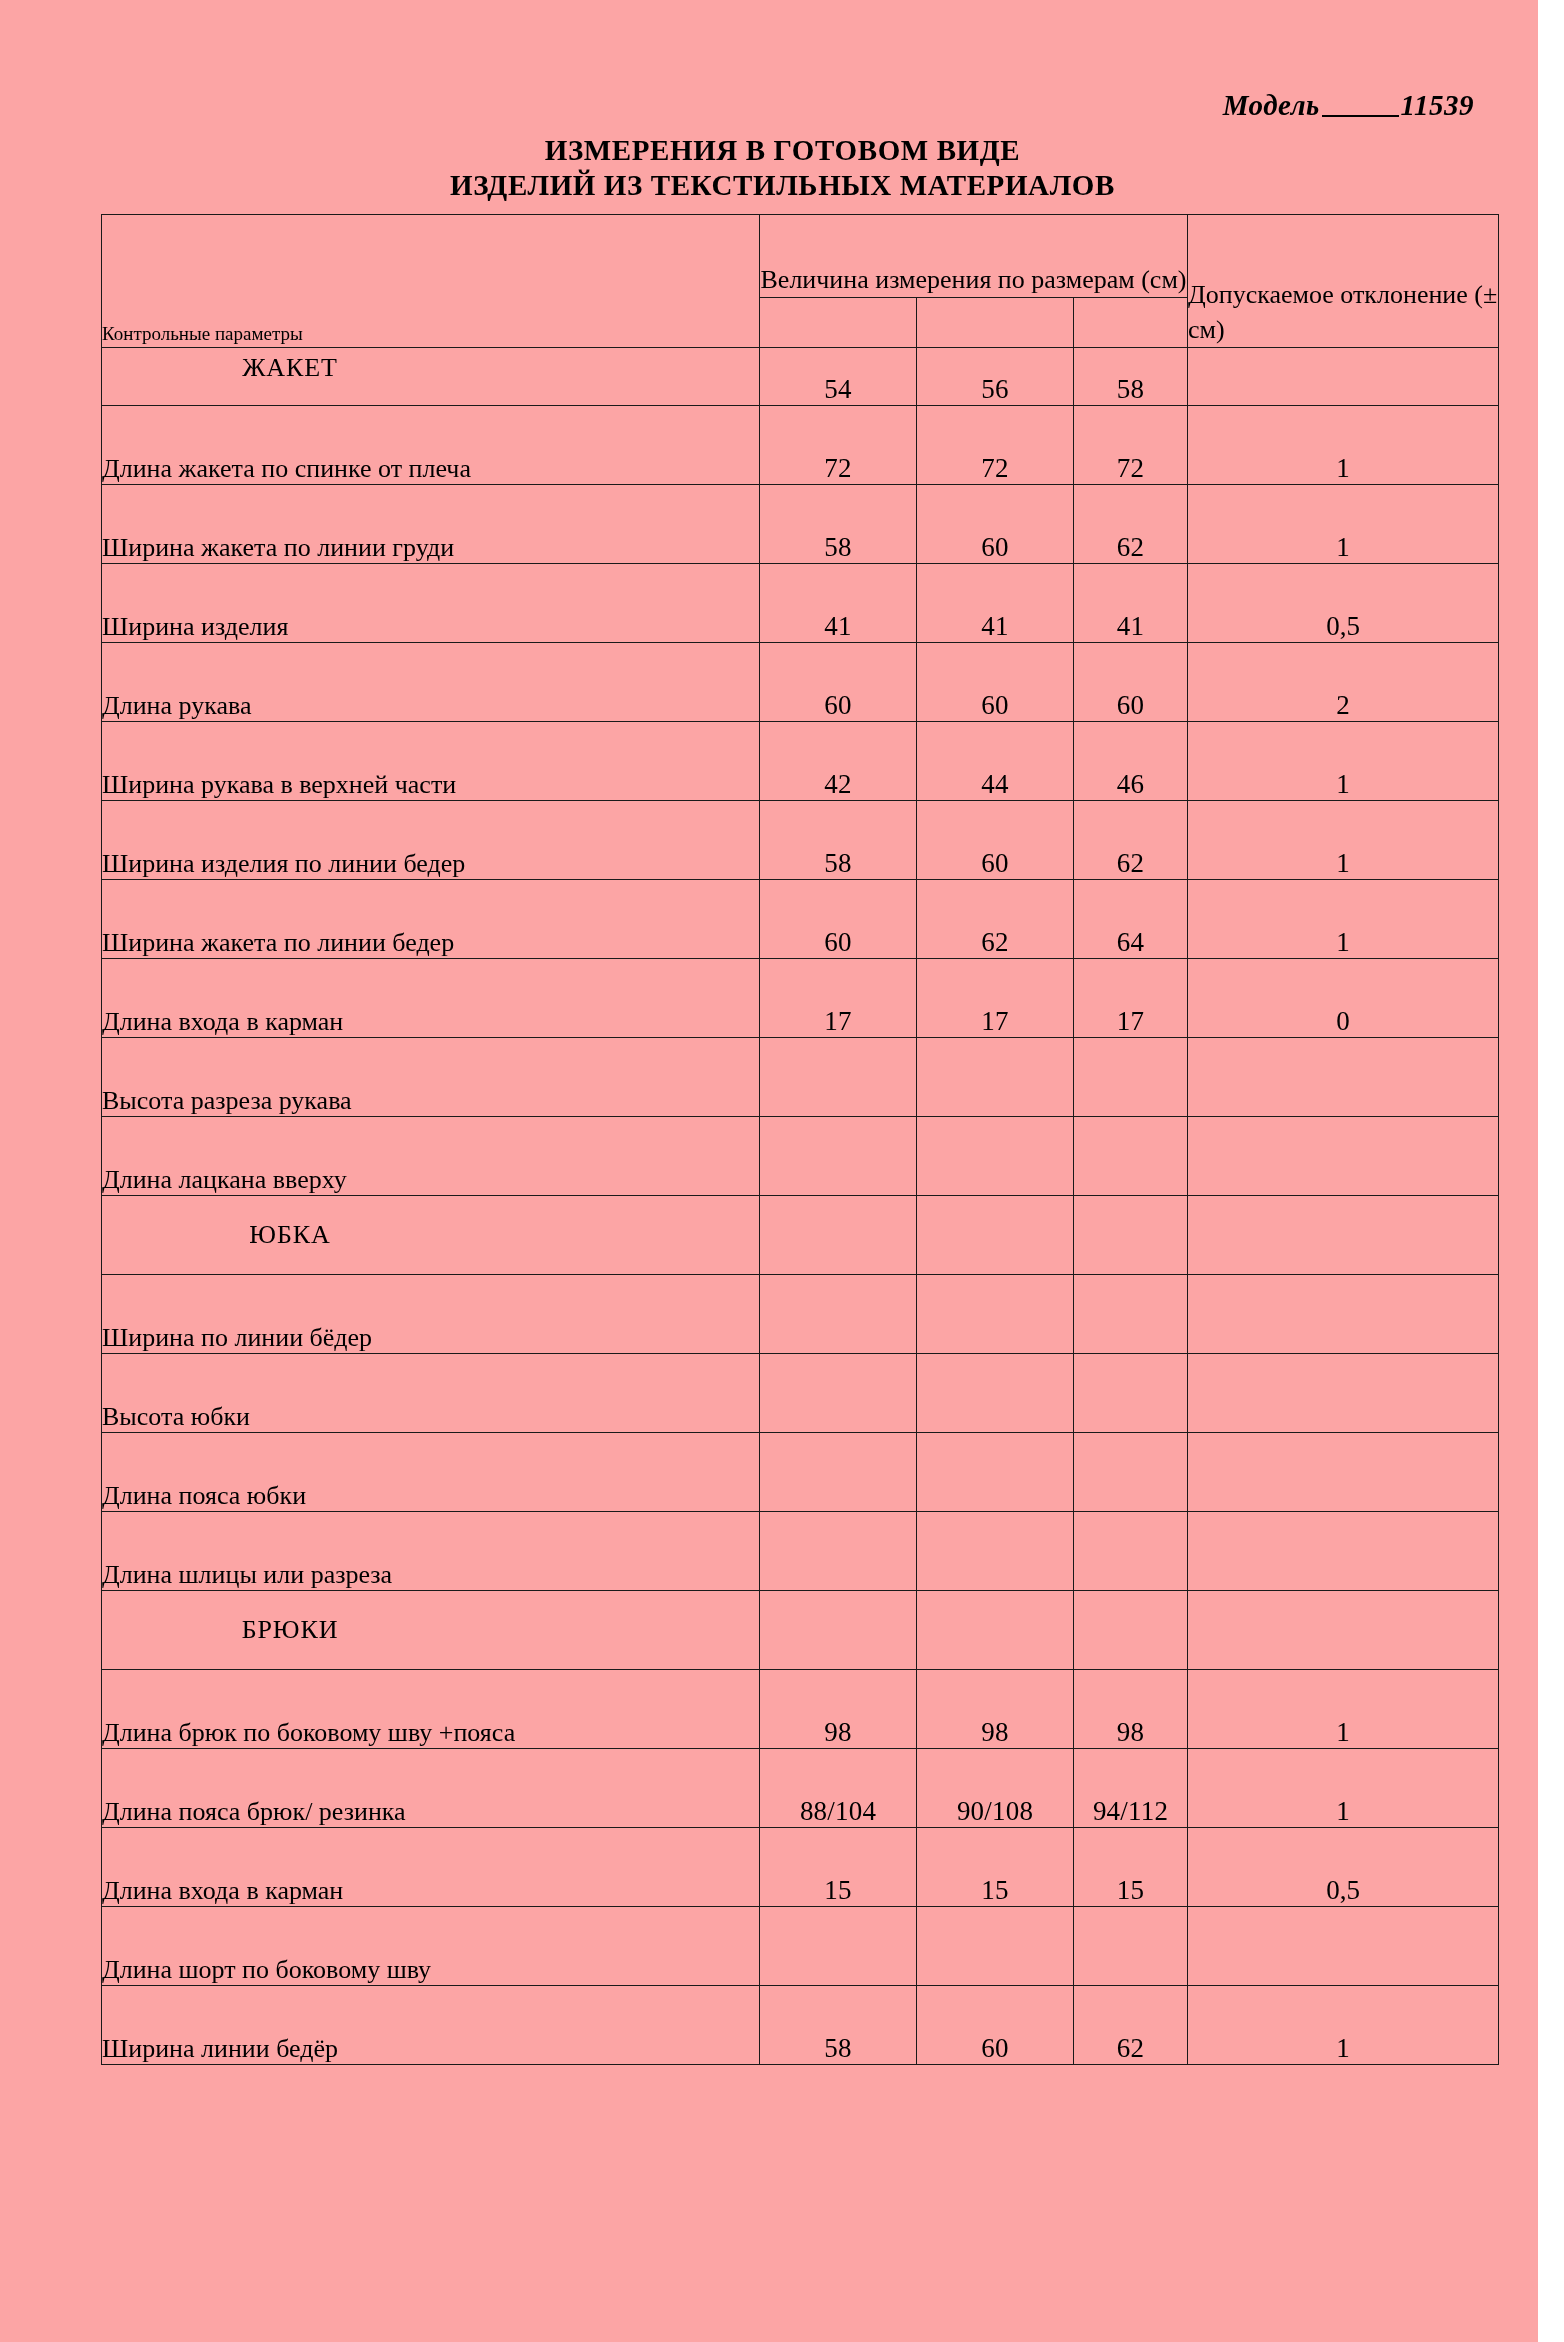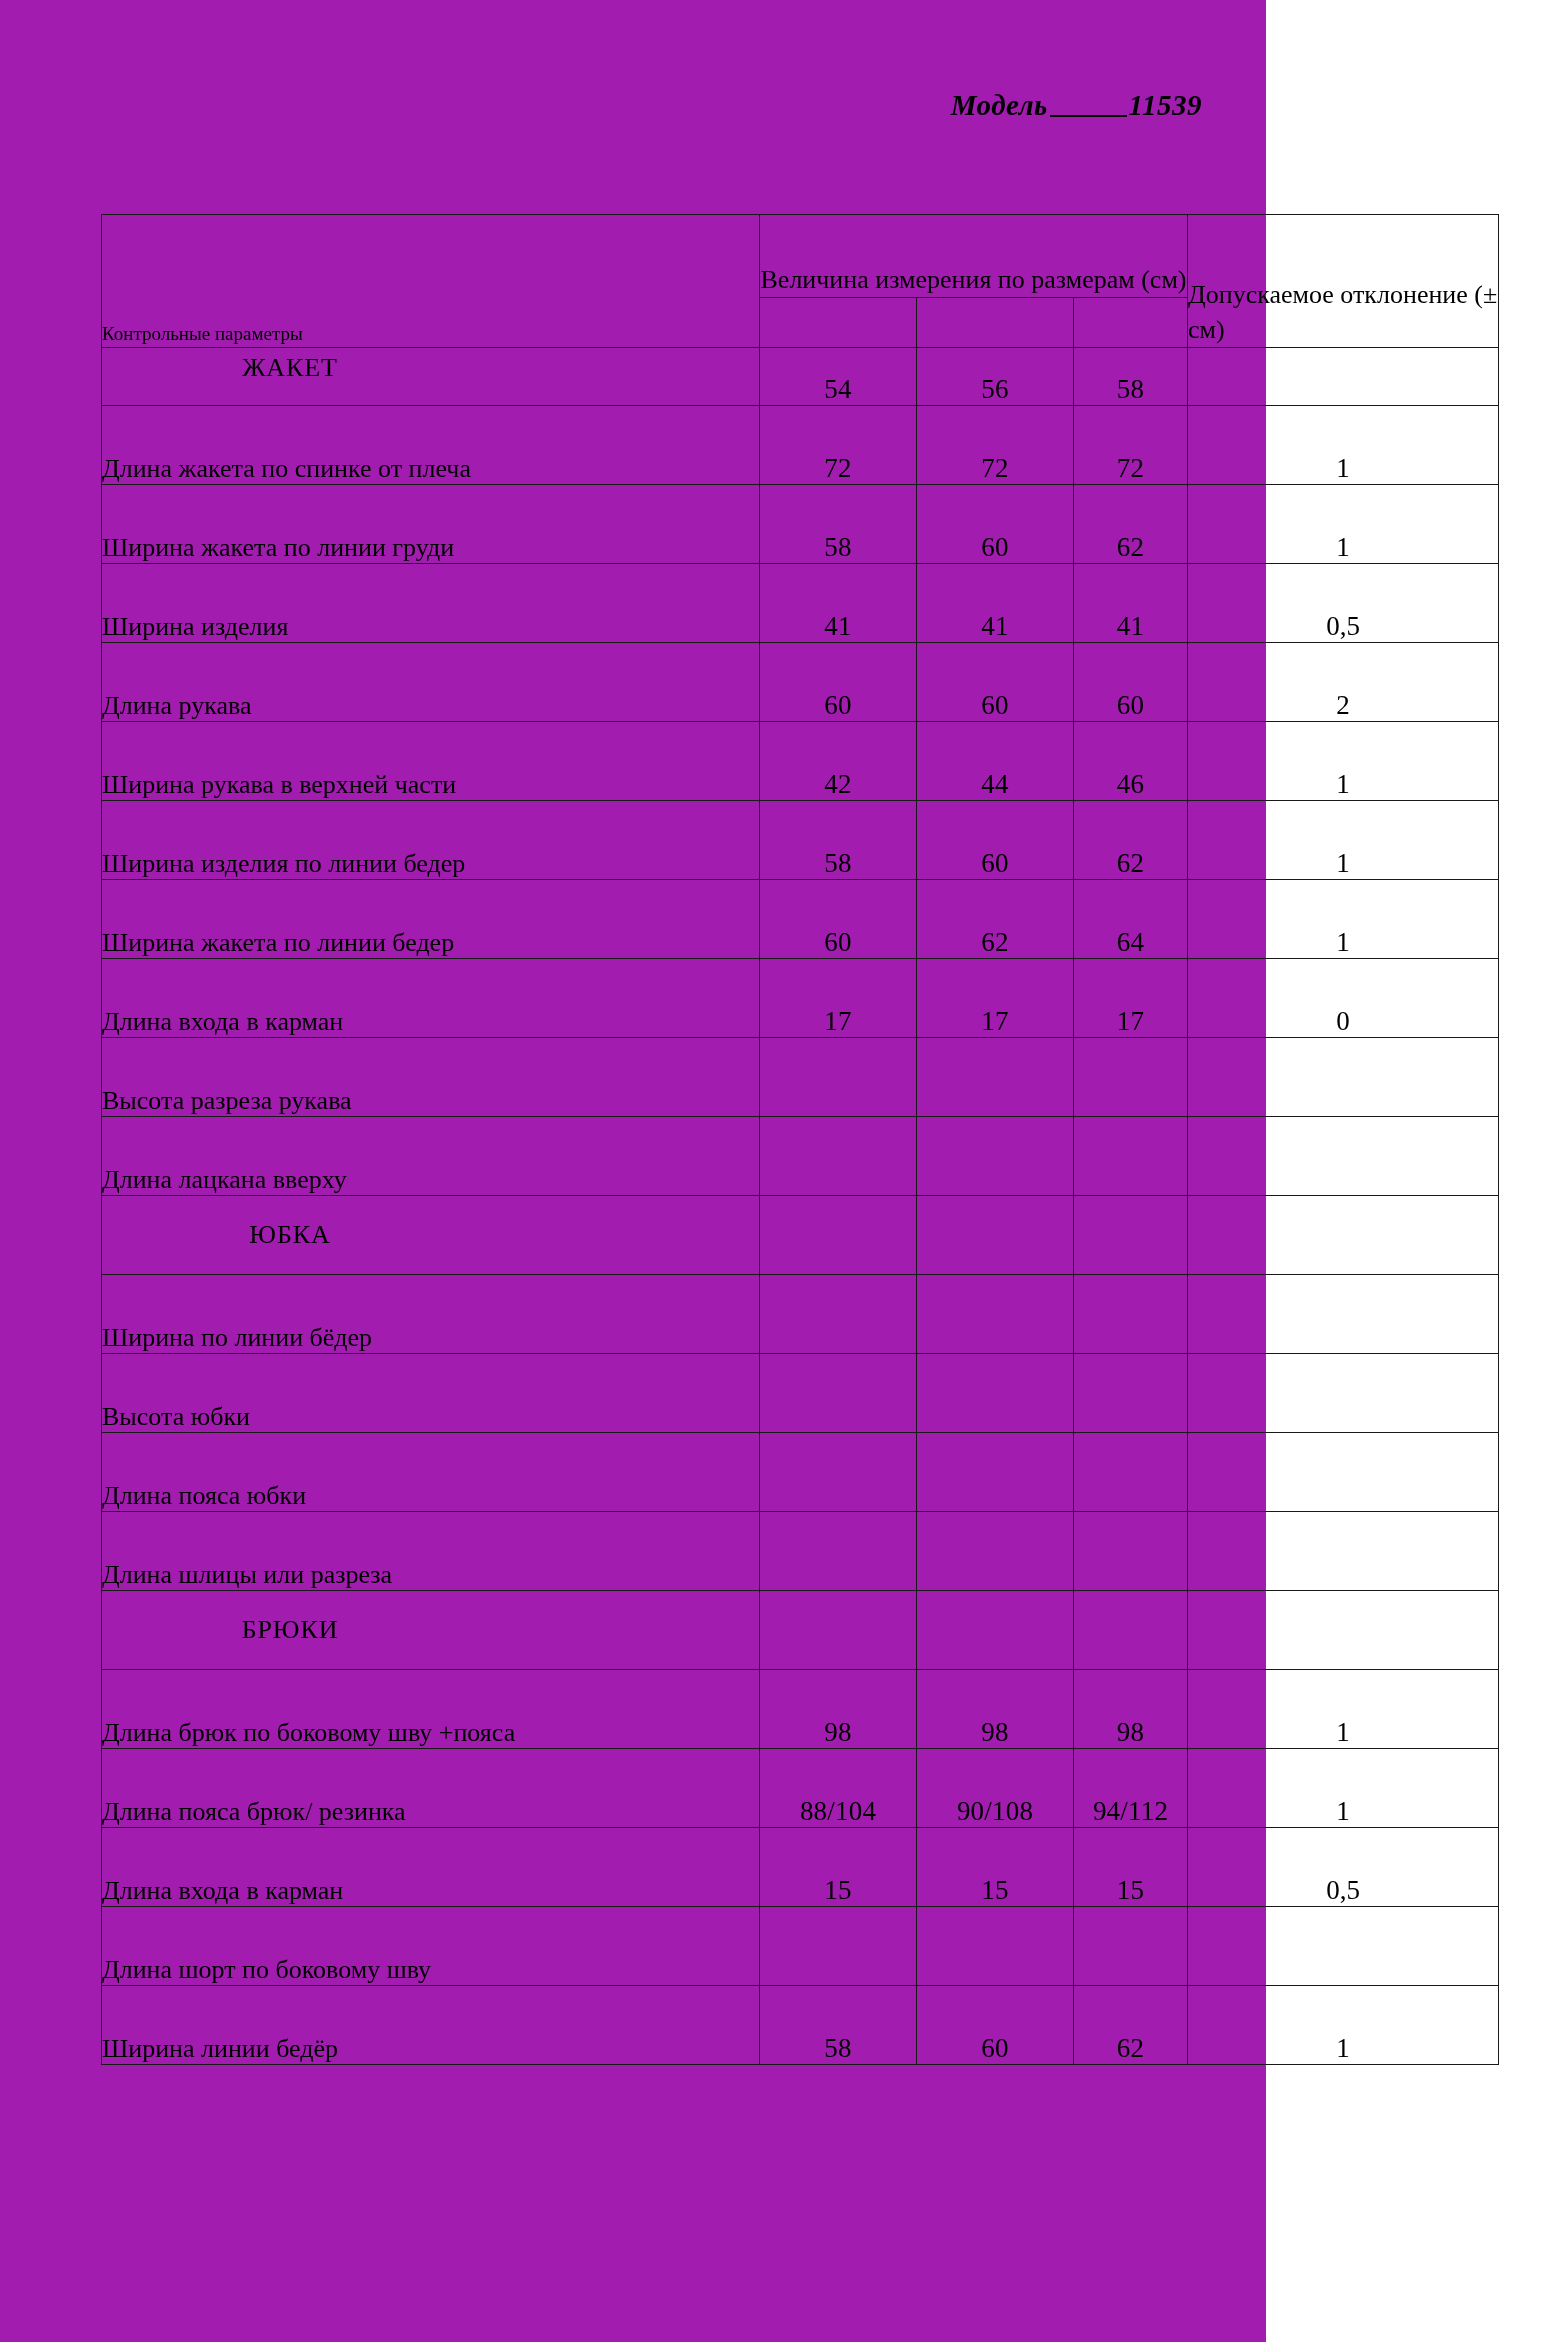--- a/index.html
+++ b/index.html
@@ -12,23 +12,23 @@
     width: 1565px;
     height: 2342px;
     position: relative;
     font-family: "Liberation Serif", "DejaVu Serif", serif;
     color: #000000;
     overflow: hidden;
   }
 
   .page {
     position: relative;
-    width: 1266px;
+    width: 1538px;
     height: 2342px;
-    background: #a21caf;
+    background: #fca5a5;
   }
 
   
   .model-line {
     position: absolute;
     top: 89px;
     right: 64px;
     font-family: "Liberation Serif", "DejaVu Serif", serif;
     font-size: 29px;
     font-weight: bold;
@@ -155,20 +155,24 @@
 </style>
 </head>
 <body>
 
 <div class="page">
 
   <div class="model-line">
     <span class="model-label">Модель</span><span class="model-rule"></span><span class="model-value">11539</span>
   </div>
 
+  <div class="doc-title">
+    <span class="l1">ИЗМЕРЕНИЯ  В  ГОТОВОМ  ВИДЕ</span>
+    <span class="l2">ИЗДЕЛИЙ ИЗ ТЕКСТИЛЬНЫХ  МАТЕРИАЛОВ</span>
+  </div>
 
   <div class="tbl-wrap">
     <table class="meas">
       <colgroup>
         <col class="c-param">
           <col class="c-s1">
           <col class="c-s2">
           <col class="c-s3">
           <col class="c-dev">
       </colgroup>

